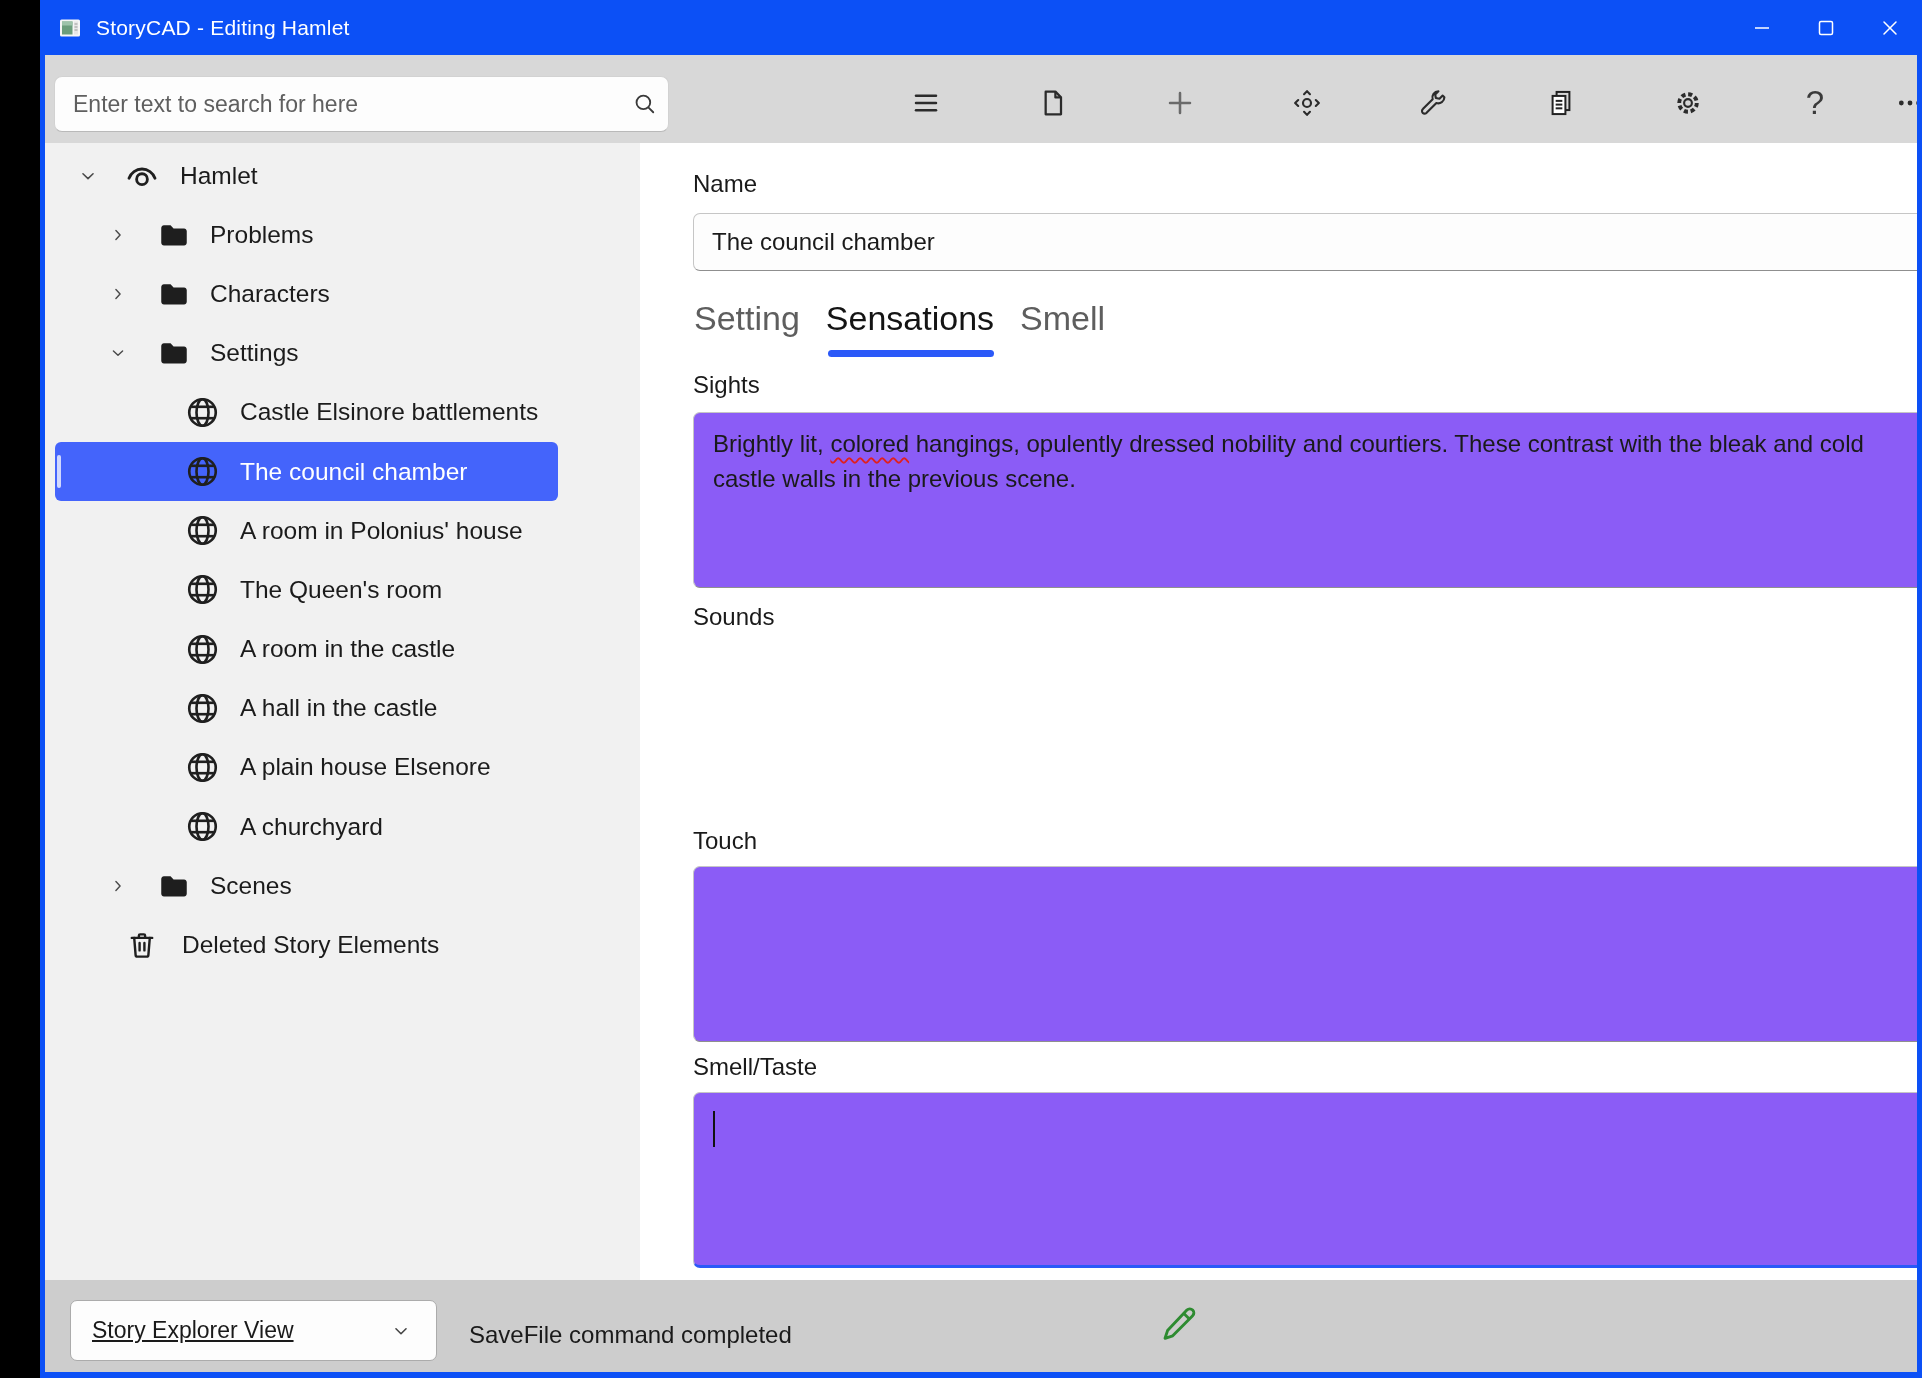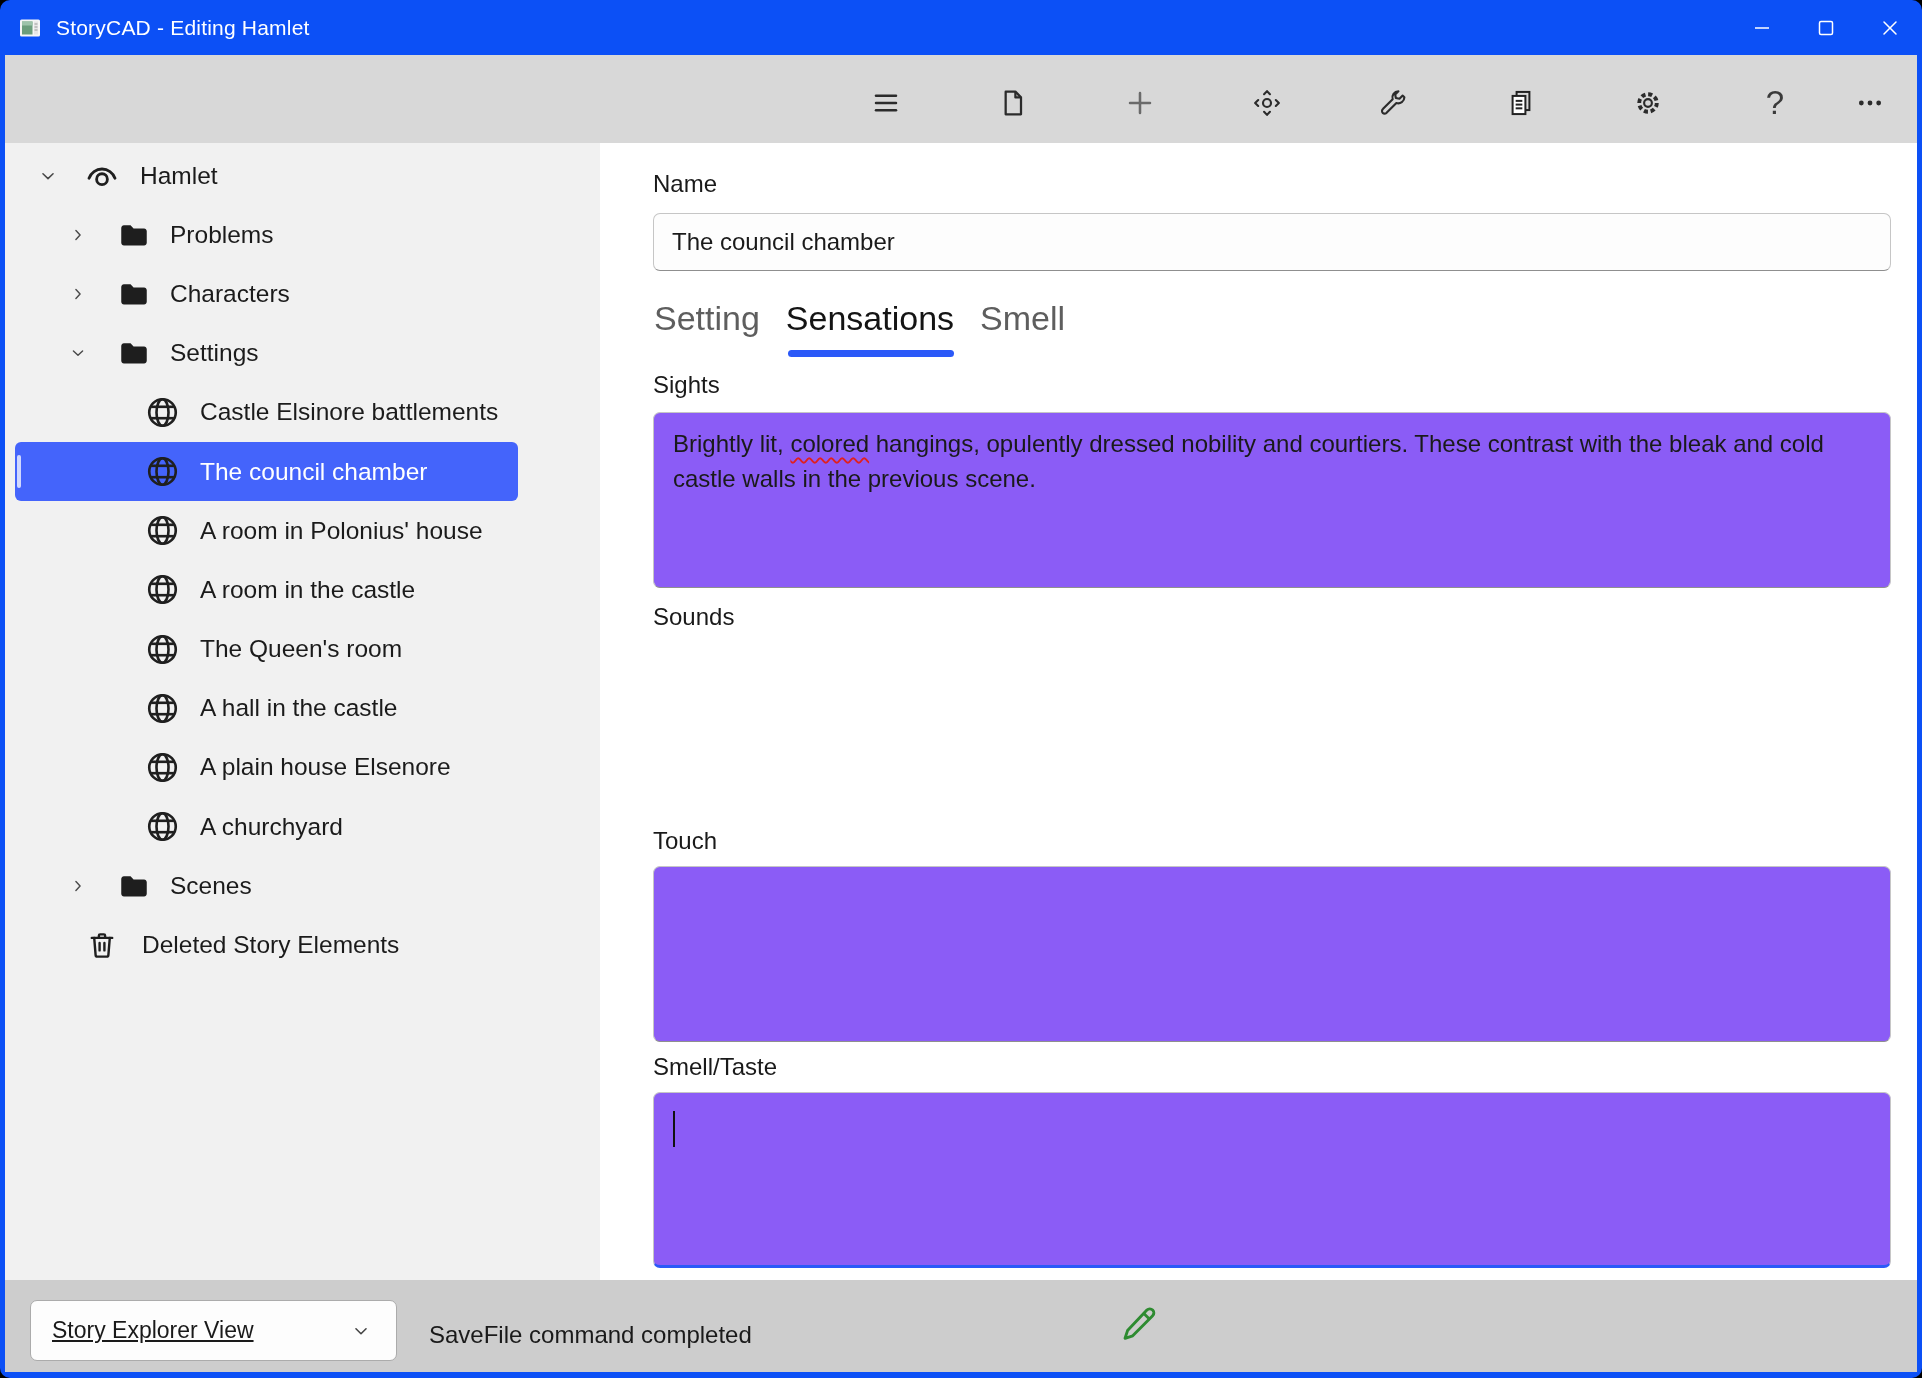--- a/index.html
+++ b/index.html
@@ -1,17 +1,17 @@
 <!DOCTYPE html>
 <html><head>
 <meta charset="utf-8">
 <style>
   html,body{margin:0;padding:0;background:#000;}
   body{width:1922px;height:1378px;position:relative;font-family:"Liberation Sans",sans-serif;-webkit-font-smoothing:antialiased;}
-  .window{position:absolute;inset:0;background:#0C50F6;border-radius:10px;overflow:hidden;}
+  .window{position:absolute;inset:0;background:#0C50F6;border-radius:0;overflow:hidden;margin-left:40px;}
 
   
   .titlebar{position:absolute;top:0;left:0;right:0;height:55px;display:flex;align-items:center;}
   .appicon{margin-left:18px;width:24px;height:24px;}
   .title{color:#fff;font-size:21px;margin-left:14px;letter-spacing:.2px;}
   .winbtns{position:absolute;right:0;top:0;height:55px;display:flex;align-items:center;}
   .winbtn{width:64px;height:55px;display:flex;align-items:center;justify-content:center;}
 
   
   .app{position:absolute;top:55px;left:5px;right:5px;bottom:6px;background:#fff;overflow:hidden;}
@@ -184,20 +184,28 @@
           <svg width="24" height="24" viewBox="0 0 24 24">
             <use href="#i-close"></use>
           </svg>
         </div>
     </div>
   </div>
 
   <div class="app">
 
     <div class="toolbar">
+      <div class="searchbox">
+        <input type="text" placeholder="Enter text to search for here" style="">
+        <span class="searchglyph">
+            <svg width="26" height="26" viewBox="0 0 24 24">
+              <use href="#i-search"></use>
+            </svg>
+          </span>
+      </div>
       <div class="tbtn" style="left:854px">
           <svg width="32" height="32" viewBox="0 0 24 24">
             <use href="#i-menu"></use>
           </svg>
         </div>
       <div class="tbtn" style="left:981px">
           <svg width="32" height="32" viewBox="0 0 24 24">
             <use href="#i-file"></use>
           </svg>
         </div>
@@ -325,30 +333,30 @@
             </span>
           <span class="lbl ml19">A room in Polonius' house</span>
         </div>
         <div class="trow">
           <span class="sp2"></span>
           <span class="nico">
               <svg width="37" height="37" viewBox="0 0 24 24">
                 <use href="#i-globe"></use>
               </svg>
             </span>
+          <span class="lbl ml19">The Queen's room</span>
+        </div>
+        <div class="trow">
+          <span class="sp2"></span>
+          <span class="nico">
+              <svg width="37" height="37" viewBox="0 0 24 24">
+                <use href="#i-globe"></use>
+              </svg>
+            </span>
           <span class="lbl ml19">A room in the castle</span>
-        </div>
-        <div class="trow">
-          <span class="sp2"></span>
-          <span class="nico">
-              <svg width="37" height="37" viewBox="0 0 24 24">
-                <use href="#i-globe"></use>
-              </svg>
-            </span>
-          <span class="lbl ml19">The Queen's room</span>
         </div>
         <div class="trow">
           <span class="sp2"></span>
           <span class="nico">
               <svg width="37" height="37" viewBox="0 0 24 24">
                 <use href="#i-globe"></use>
               </svg>
             </span>
           <span class="lbl ml19">A hall in the castle</span>
         </div>

